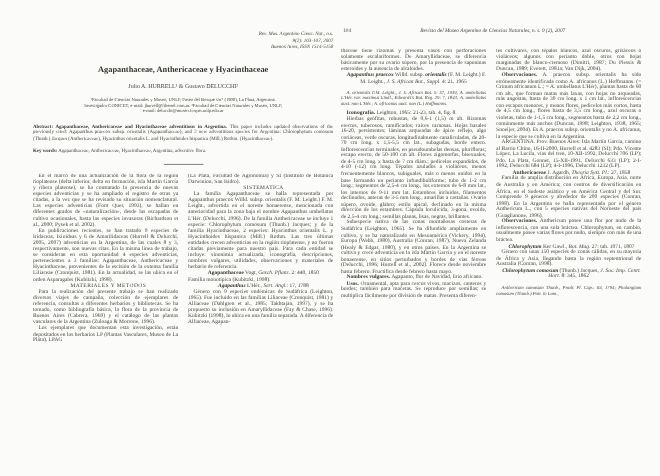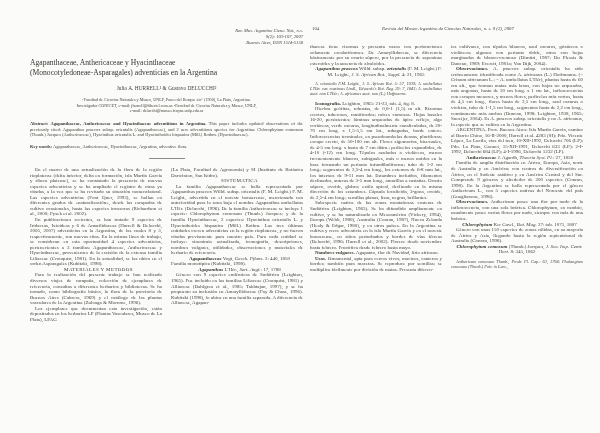--- a/index.html
+++ b/index.html
@@ -10,21 +10,21 @@
     color:#47443e;
     overflow:hidden;
   }
   .canvas{position:relative;width:600px;height:433px;}
   .page{position:absolute;top:24px;}
   .page-left{left:30px;width:273px;height:395px;}
   .page-right{left:310px;width:276px;height:395px;}
 
   
   .jref{text-align:right;font-style:italic;font-size:4.6px;line-height:5.8px;margin-top:4px;}
-  .title{font-size:7.6px;font-weight:normal;line-height:9.4px;margin:13px 0 0 0;color:#38352f;}
+  .title{font-size:7.6px;font-weight:bold;text-align:center;line-height:9.4px;margin:13px 0 0 0;color:#38352f;}
   .authors{text-align:center;font-size:5.4px;margin-top:8px;}
   .affil{text-align:center;font-size:4.2px;line-height:5.3px;margin-top:6px;}
   .abstract{font-size:4.5px;line-height:5.5px;text-align:justify;margin-top:8px;}
   .keywords{font-size:4.5px;line-height:5.5px;text-align:justify;margin-top:6px;}
   .lead{font-weight:bold;color:#3a372f;}
   .rule{width:36px;border:0;border-top:0.8px solid #8a8a83;margin:9px auto 0 auto;}
 
   
   .runhead{position:relative;height:8px;margin-top:2px;font-size:4.8px;}
   .pagenum{position:absolute;left:2px;top:0;font-style:normal;}
@@ -51,21 +51,20 @@
 <div class="canvas">
 
   <div class="page page-left">
     <div class="jref">
       <div>Rev. Mus. Argentino Cienc. Nat., n.s.</div>
       <div>9(2): 103-107, 2007</div>
       <div>Buenos Aires, ISSN 1514-5158</div>
     </div>
     <h1 class="title">
       <span>Agapanthaceae, Anthericaceae y Hyacinthaceae</span><br>
-      <span>(Monocotyledoneae-Asparagales) adventicias en la Argentina</span>
     </h1>
     <div class="authors">Julio A. HURRELL¹ &amp; Gustavo DELUCCHI²</div>
     <div class="affil">
       <div>¹Facultad de Ciencias Naturales y Museo, UNLP, Paseo del Bosque s/n° (1900), La Plata, Argentina.</div>
       <div>Investigador CONICET, e-mail: jhurrell@fibertel.com.ar. ²Facultad de Ciencias Naturales y Museo, UNLP,</div>
       <div>e-mail: delucchi@museo.fcnym.unlp.edu.ar</div>
     </div>
     <p class="abstract"><span class="lead">Abstract: Agapanthaceae, Anthericaceae and Hyacinthaceae adventitious in Argentina.</span><span> This paper includes updated observations of the previously cited: Agapanthus praecox subsp. orientalis (Agapanthaceae), and 2 new adventitious species for Argentina: Chlorophytum comosum (Thunb.) Jacques (Anthericaceae), Hyacinthus orientalis L. and Hyacinthoides hispanica (Mill.) Rothm. (Hyacinthaceae).</span></p>
     <p class="keywords"><span class="lead">Key words:</span><span> Agapanthaceae, Anthericaceae, Hyacinthaceae, Argentina, adventive flora.</span></p>
     <hr class="rule">

